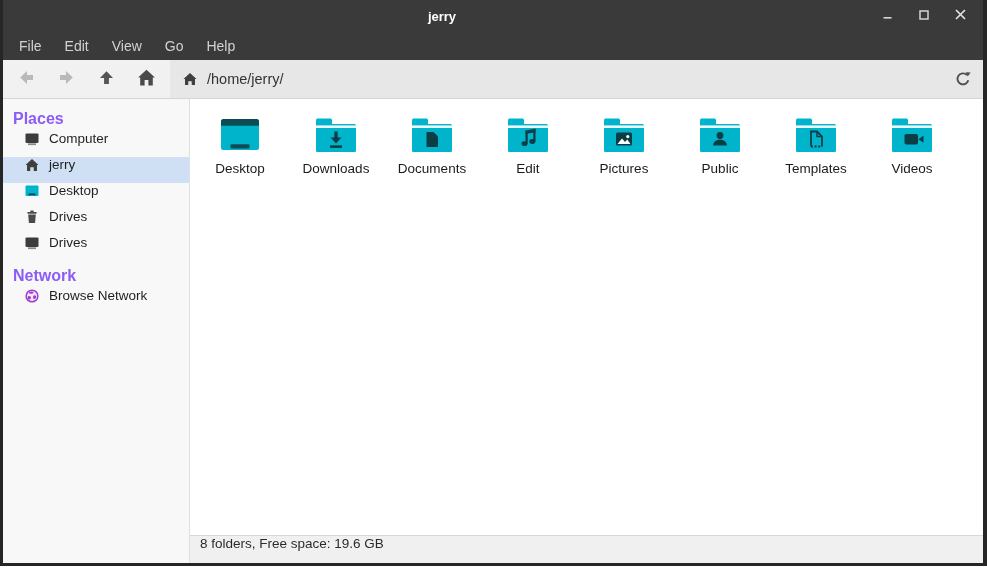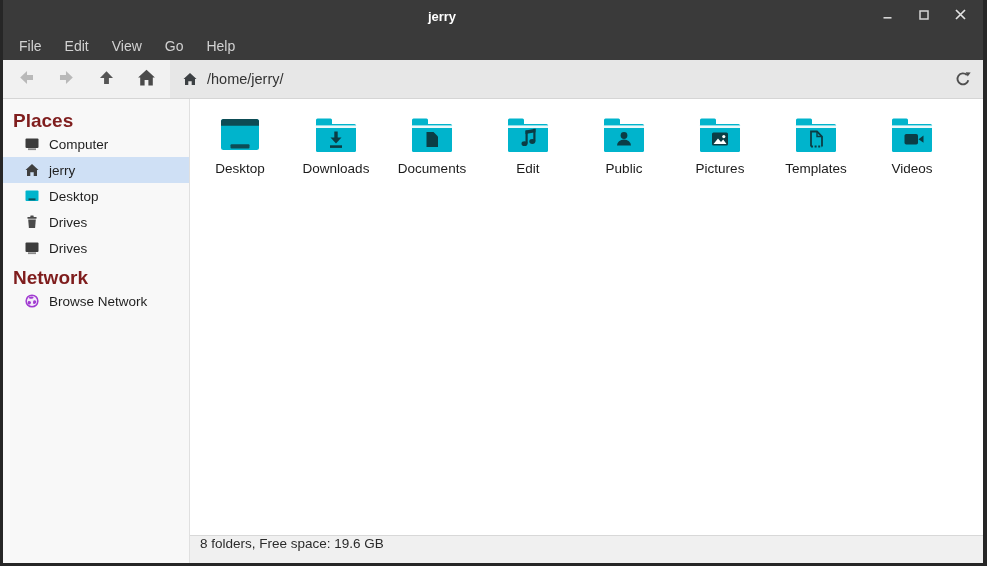--- a/index.html
+++ b/index.html
@@ -51,25 +51,25 @@
   .path-spacer { flex:1; }
   .reload-btn { width:40px; display:flex; align-items:center; justify-content:center; }
   
   .app-body { flex:1; display:flex; min-height:0; }
   .sidebar {
     flex:0 0 187px; background:#f8f8f8;
     border-right:1px solid #e0e0e0;
     padding-top:5px; overflow:hidden;
   }
   .side-header {
-    font-weight:bold; font-size:19px; color:#7f1d1d;
+    font-weight:bold; font-size:16px; color:#8b5cf6;
     padding:6px 10px 5px 10px; height:27px;
   }
   .side-item {
-    height:26px; display:flex; align-items:center;
+    height:26px; display:flex; 
     gap:9px; padding-left:21px;
     font-size:13.5px; color:#1f1f1f;
   }
   .side-item.selected { background:#cfe0f5; }
   .side-icon { width:16px; height:16px; display:flex; align-items:center; justify-content:center; }
   .side-label { white-space:nowrap; }
   
   .main-pane { flex:1; display:flex; flex-direction:column; background:#ffffff; min-width:0; }
   .file-grid {
     flex:1; display:grid;
@@ -277,38 +277,38 @@
               </svg>
             </span>
             <div class="file-label">Edit</div>
           </div>
           <div class="file-item">
             <span class="file-icon">
               <svg width="44" height="38" viewBox="0 0 44 38">
                 <rect x="2" y="2.5" width="16" height="9" rx="1.5" fill="#00b4cc"></rect>
                 <rect x="2" y="8" width="40" height="28" rx="1.5" fill="#00b4cc"></rect>
                 <rect x="2" y="9.4" width="40" height="2.6" fill="#ffffff" opacity="0.92"></rect>
-                <circle cx="22" cy="19.5" r="3.4" fill="#0b3d45"></circle>
-                <path d="M15 29.5 a7 6 0 0 1 14 0 z" fill="#0b3d45"></path>
-              </svg>
-            </span>
-            <div class="file-label">Public</div>
-          </div>
-          <div class="file-item">
-            <span class="file-icon">
-              <svg width="44" height="38" viewBox="0 0 44 38">
-                <rect x="2" y="2.5" width="16" height="9" rx="1.5" fill="#00b4cc"></rect>
-                <rect x="2" y="8" width="40" height="28" rx="1.5" fill="#00b4cc"></rect>
-                <rect x="2" y="9.4" width="40" height="2.6" fill="#ffffff" opacity="0.92"></rect>
                 <rect x="14" y="16.5" width="16" height="13" rx="1.5" fill="#0b3d45"></rect>
                 <circle cx="25.8" cy="20.6" r="1.6" fill="#ffffff"></circle>
                 <path d="M15.5 28 l4.5 -5.5 3 3.5 2.2 -2.5 3.3 4.5 z" fill="#ffffff"></path>
               </svg>
             </span>
             <div class="file-label">Pictures</div>
+          </div>
+          <div class="file-item">
+            <span class="file-icon">
+              <svg width="44" height="38" viewBox="0 0 44 38">
+                <rect x="2" y="2.5" width="16" height="9" rx="1.5" fill="#00b4cc"></rect>
+                <rect x="2" y="8" width="40" height="28" rx="1.5" fill="#00b4cc"></rect>
+                <rect x="2" y="9.4" width="40" height="2.6" fill="#ffffff" opacity="0.92"></rect>
+                <circle cx="22" cy="19.5" r="3.4" fill="#0b3d45"></circle>
+                <path d="M15 29.5 a7 6 0 0 1 14 0 z" fill="#0b3d45"></path>
+              </svg>
+            </span>
+            <div class="file-label">Public</div>
           </div>
           <div class="file-item">
             <span class="file-icon">
               <svg width="44" height="38" viewBox="0 0 44 38">
                 <rect x="2" y="2.5" width="16" height="9" rx="1.5" fill="#00b4cc"></rect>
                 <rect x="2" y="8" width="40" height="28" rx="1.5" fill="#00b4cc"></rect>
                 <rect x="2" y="9.4" width="40" height="2.6" fill="#ffffff" opacity="0.92"></rect>
                 <path d="M17 30.5 V15.5 h6 l5 5 v10" fill="none" stroke="#0b3d45" stroke-width="1.8"></path>
                 <path d="M23 15.5 v5 h5" fill="none" stroke="#0b3d45" stroke-width="1.4"></path>
                 <line x1="17" y1="30.5" x2="28" y2="30.5" stroke="#0b3d45" stroke-width="1.8" stroke-dasharray="2 1.6"></line>

